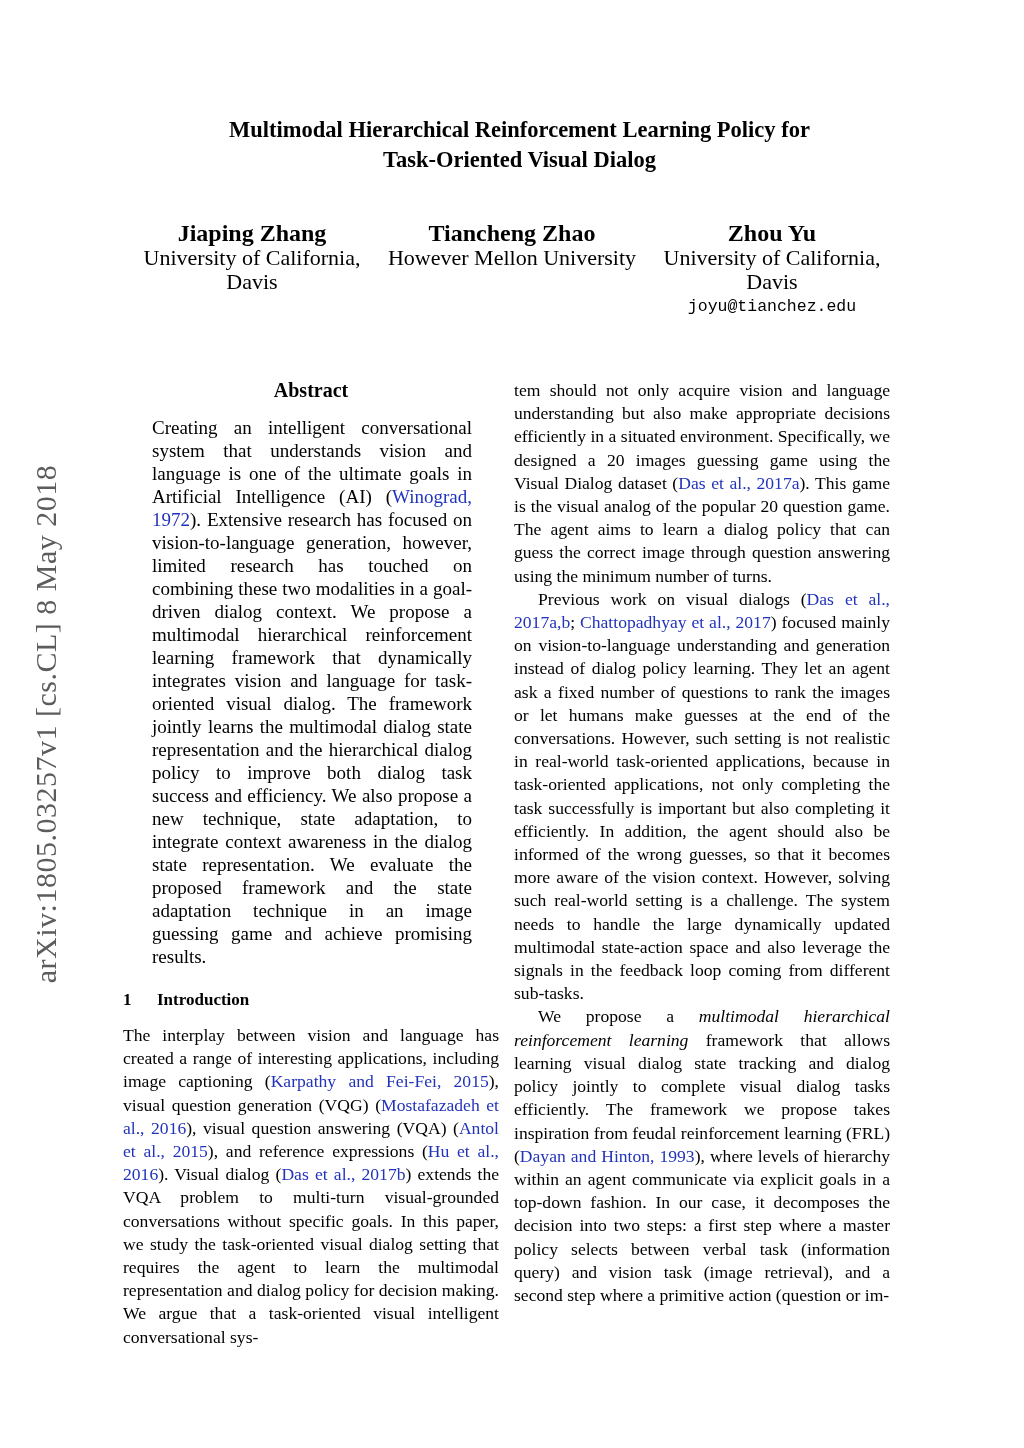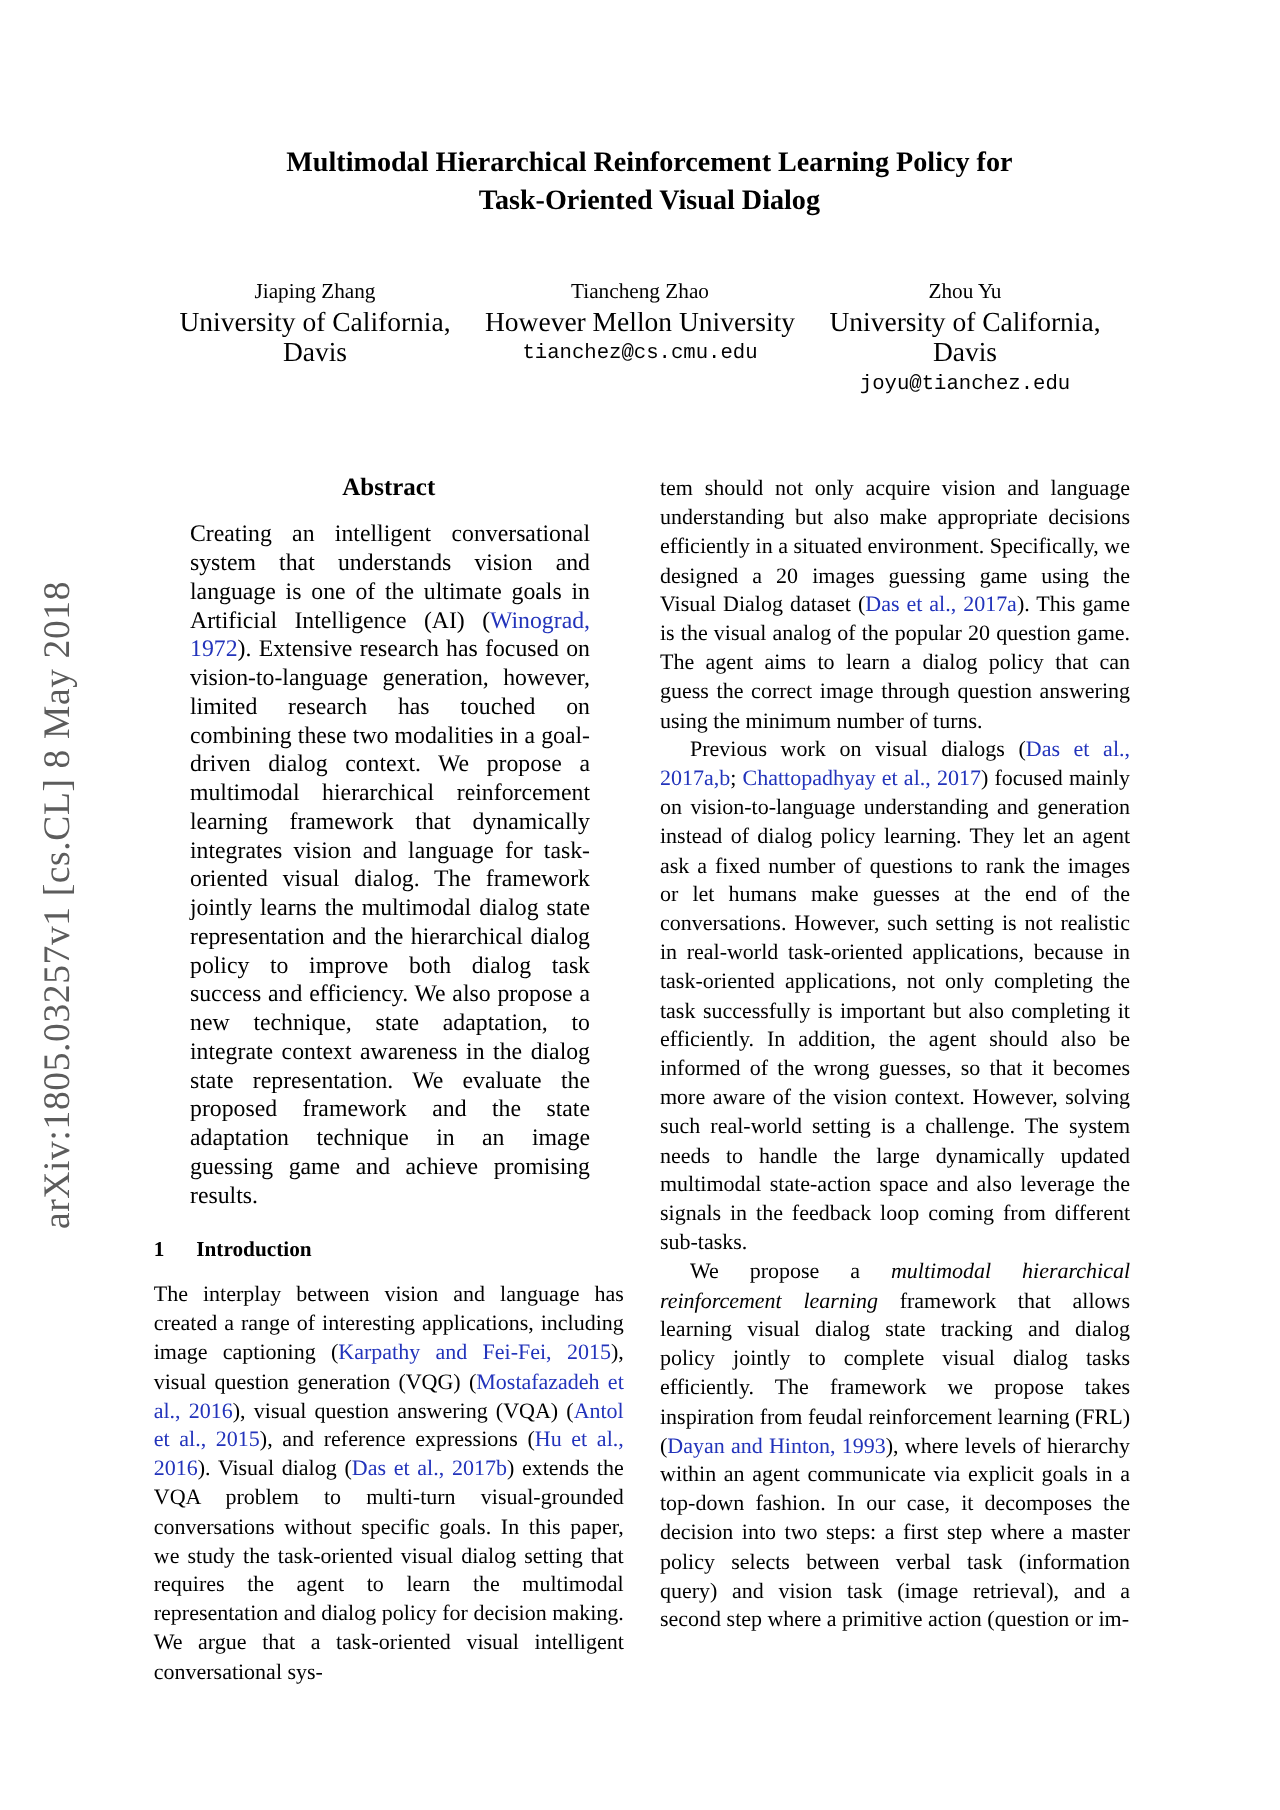--- a/index.html
+++ b/index.html
@@ -30,26 +30,26 @@
     font-size: 22.5px; font-weight: bold;
     line-height: 30px;
     white-space: pre-line;
     padding-left: 15px;
   }
   .authors {
     position: absolute; top: 221px; left: 122px; width: 780px;
     display: flex;
   }
   .author { flex: 1; text-align: center; line-height: 24.5px; }
-  .author-name { font-weight: normal; font-size: 17px; }
+  .author-name { font-weight: bold; font-size: 24px; }
   .author-affil { font-size: 22px; }
   .author-email { font-family: "Liberation Mono", monospace; font-size: 16.5px; }
   .columns {
     position: absolute; top: 379px; left: 123px; width: 781px;
-    display: flex; gap: 29px;
+    display: flex; gap: 15px;
   }
   .col { width: 376px; }
   .abstract-heading {
     text-align: center; font-size: 20px; font-weight: bold;
     margin-bottom: 14px;
   }
   .abstract-body {
     margin: 0 27px 0 29px;
     font-size: 19px; line-height: 23px;
     text-align: justify;
@@ -78,21 +78,20 @@
 Task-Oriented Visual Dialog</h1>
 
 <div class="authors">
   <div class="author">
     <div class="author-name">Jiaping Zhang</div>
     <div class="author-affil">University of California, Davis</div>
   </div>
   <div class="author">
     <div class="author-name">Tiancheng Zhao</div>
     <div class="author-affil">However Mellon University</div>
-    <div class="author-email">tianchez@cs.cmu.edu</div>
   </div>
   <div class="author">
     <div class="author-name">Zhou Yu</div>
     <div class="author-affil">University of California, Davis</div>
     <div class="author-email">joyu@tianchez.edu</div>
   </div>
 </div>
 
 <div class="columns">
   <div class="col">

